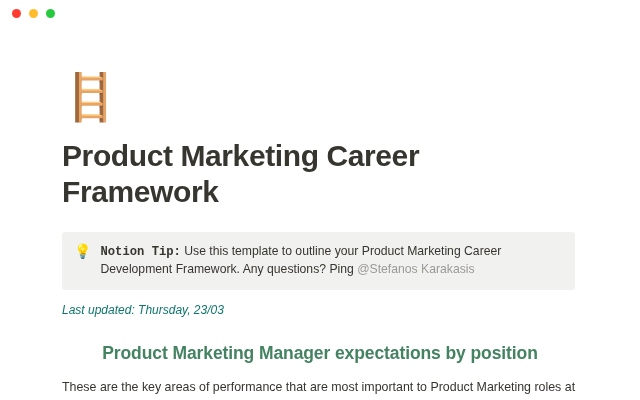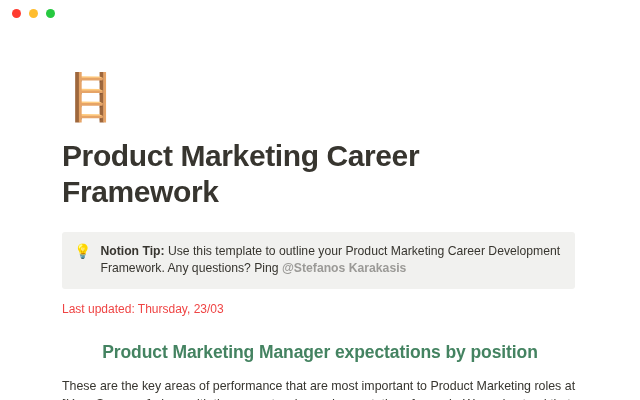--- a/index.html
+++ b/index.html
@@ -78,31 +78,31 @@
     font-size: 14px;
     line-height: 17px;
     flex: 0 0 auto;
     user-select: none;
   }
   #callout-text {
     font-size: 12.2px;
     line-height: 17px;
     color: #37352f;
   }
-  .callout-lead { font-weight: bold; }
+  .callout-lead { font-weight: bold; font-family: Liberation Mono, monospace; }
   .mention {
     color: #9b9a97;
-    font-weight: bold;
   }
 
   
   #last-updated {
     margin-top: 12px;
     font-size: 12px;
-    color: #ef4444;
+    font-style: italic;
+    color: #0f766e;
     line-height: 16px;
   }
 
   
   #section-heading {
     margin-top: 24px;
     font-size: 17.5px;
     font-weight: bold;
     color: #448361;
     line-height: 1.3;

